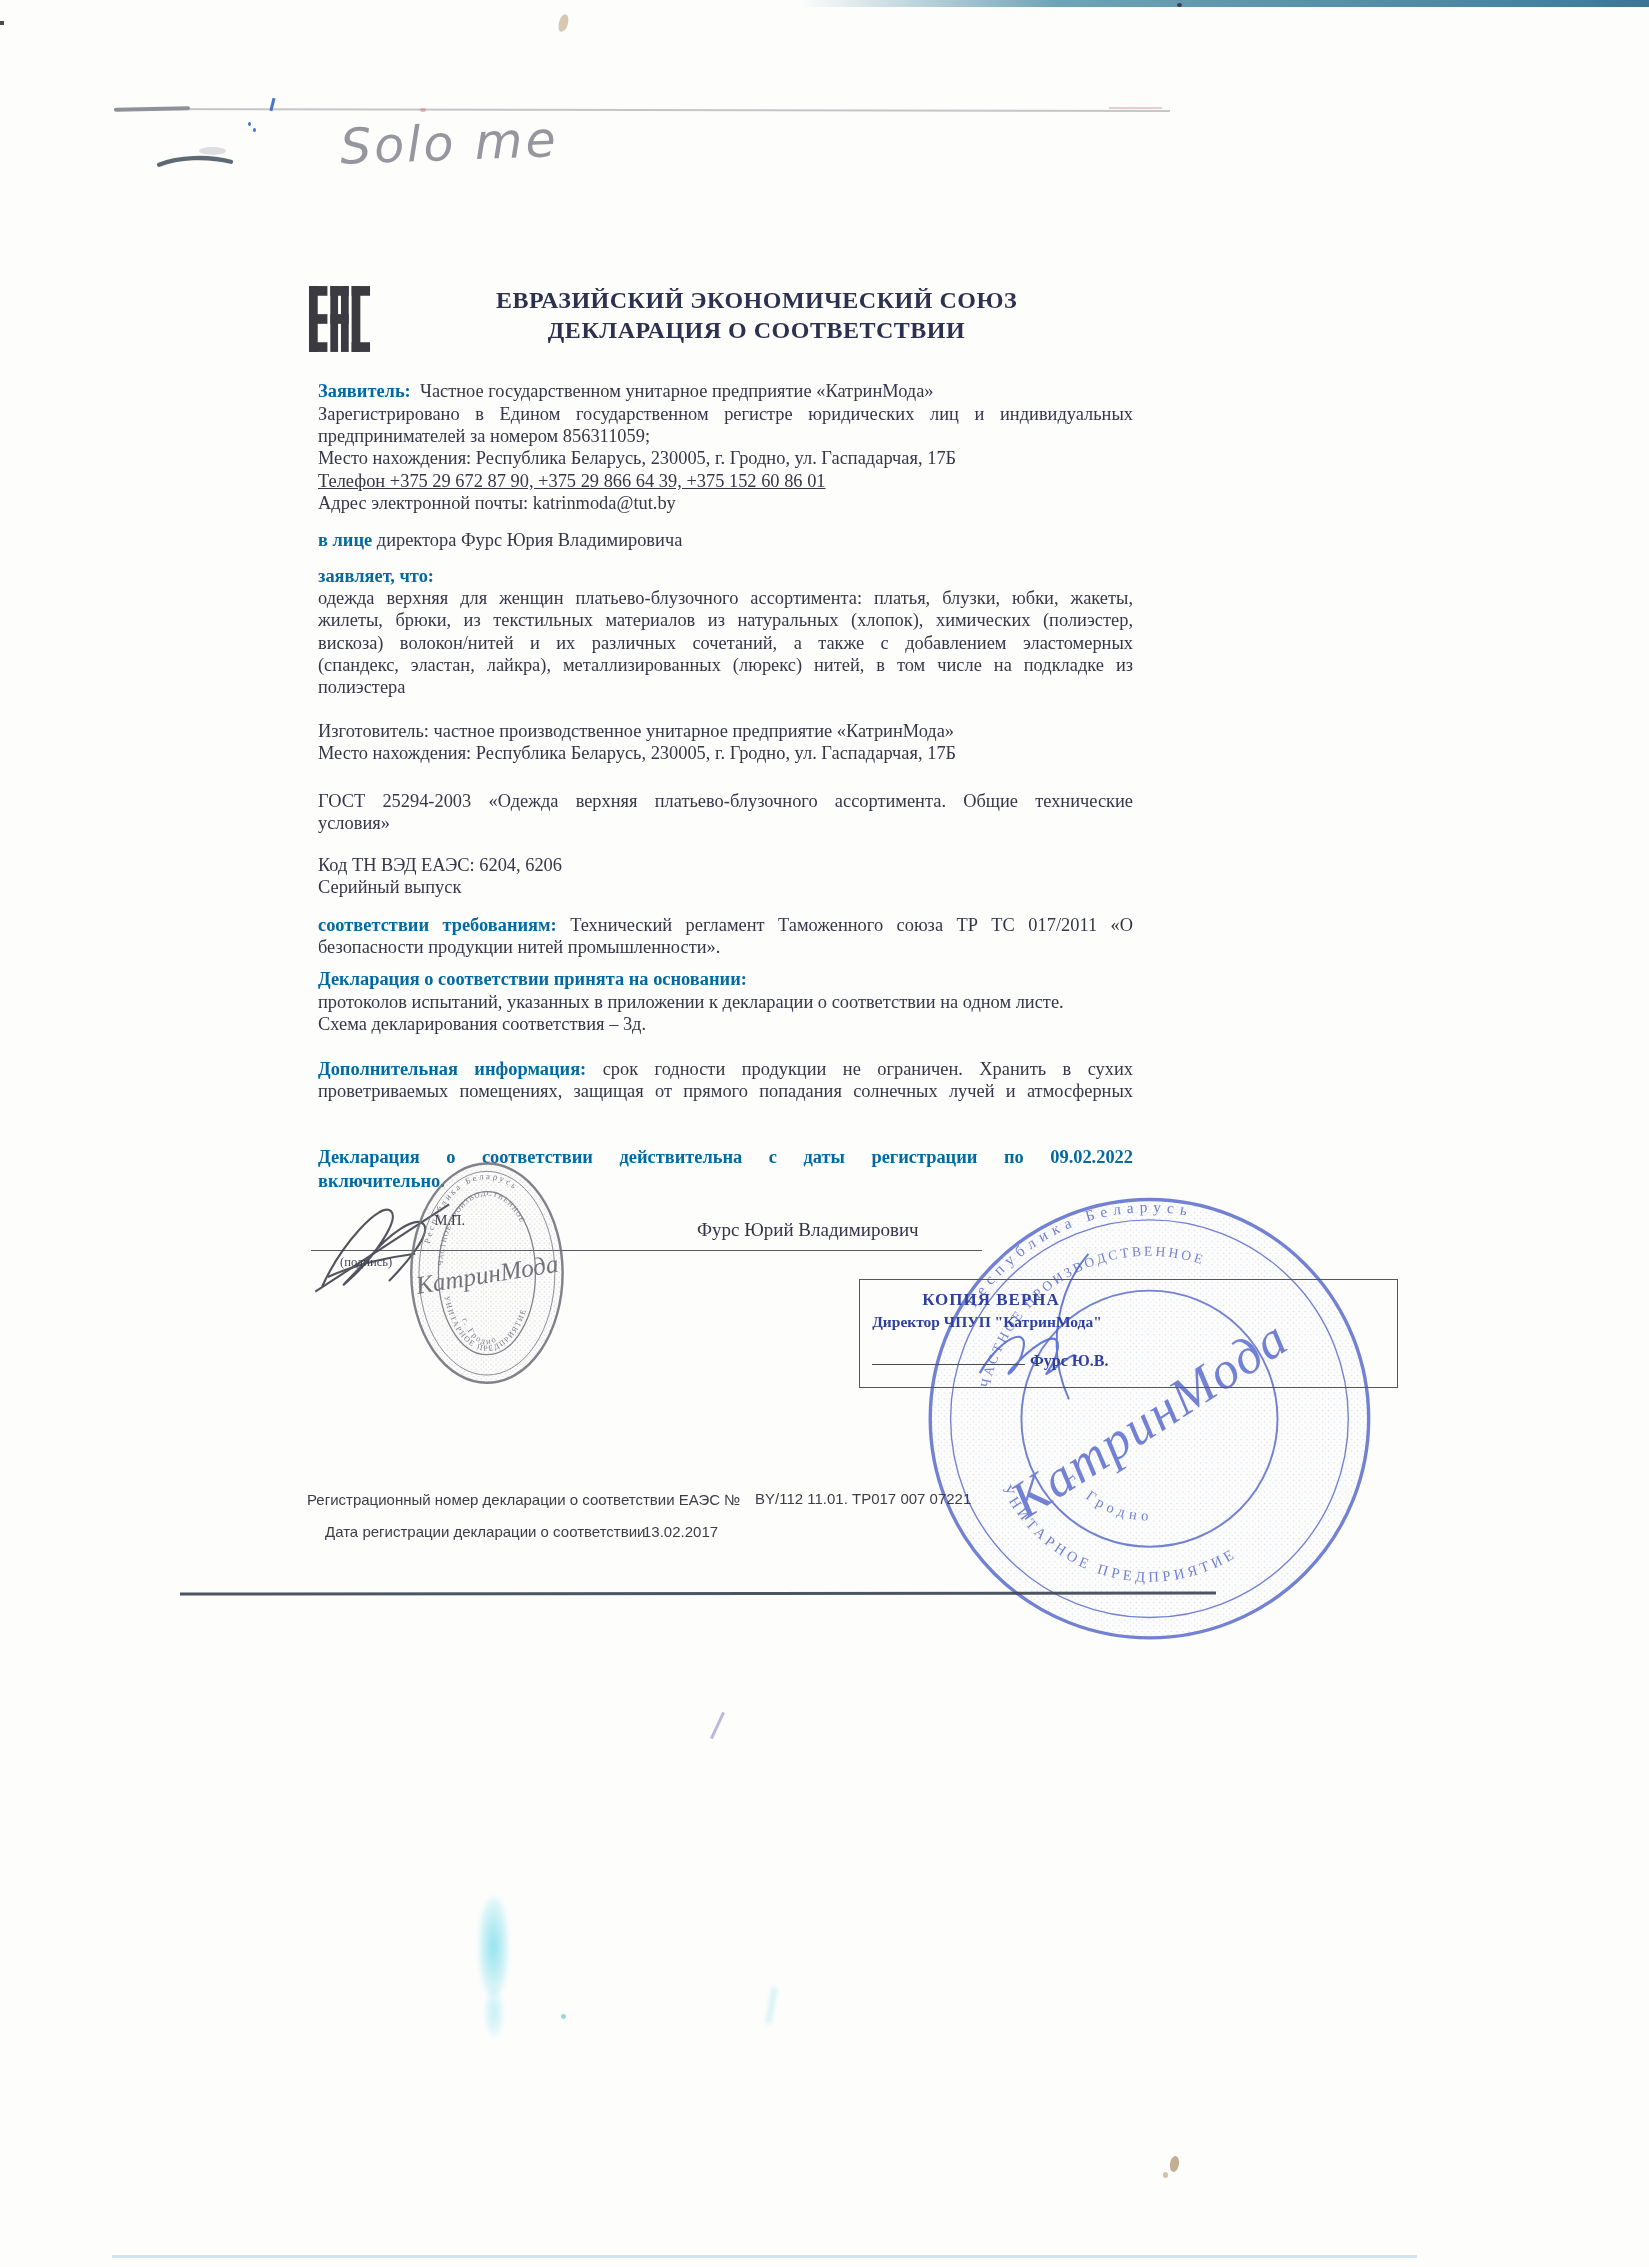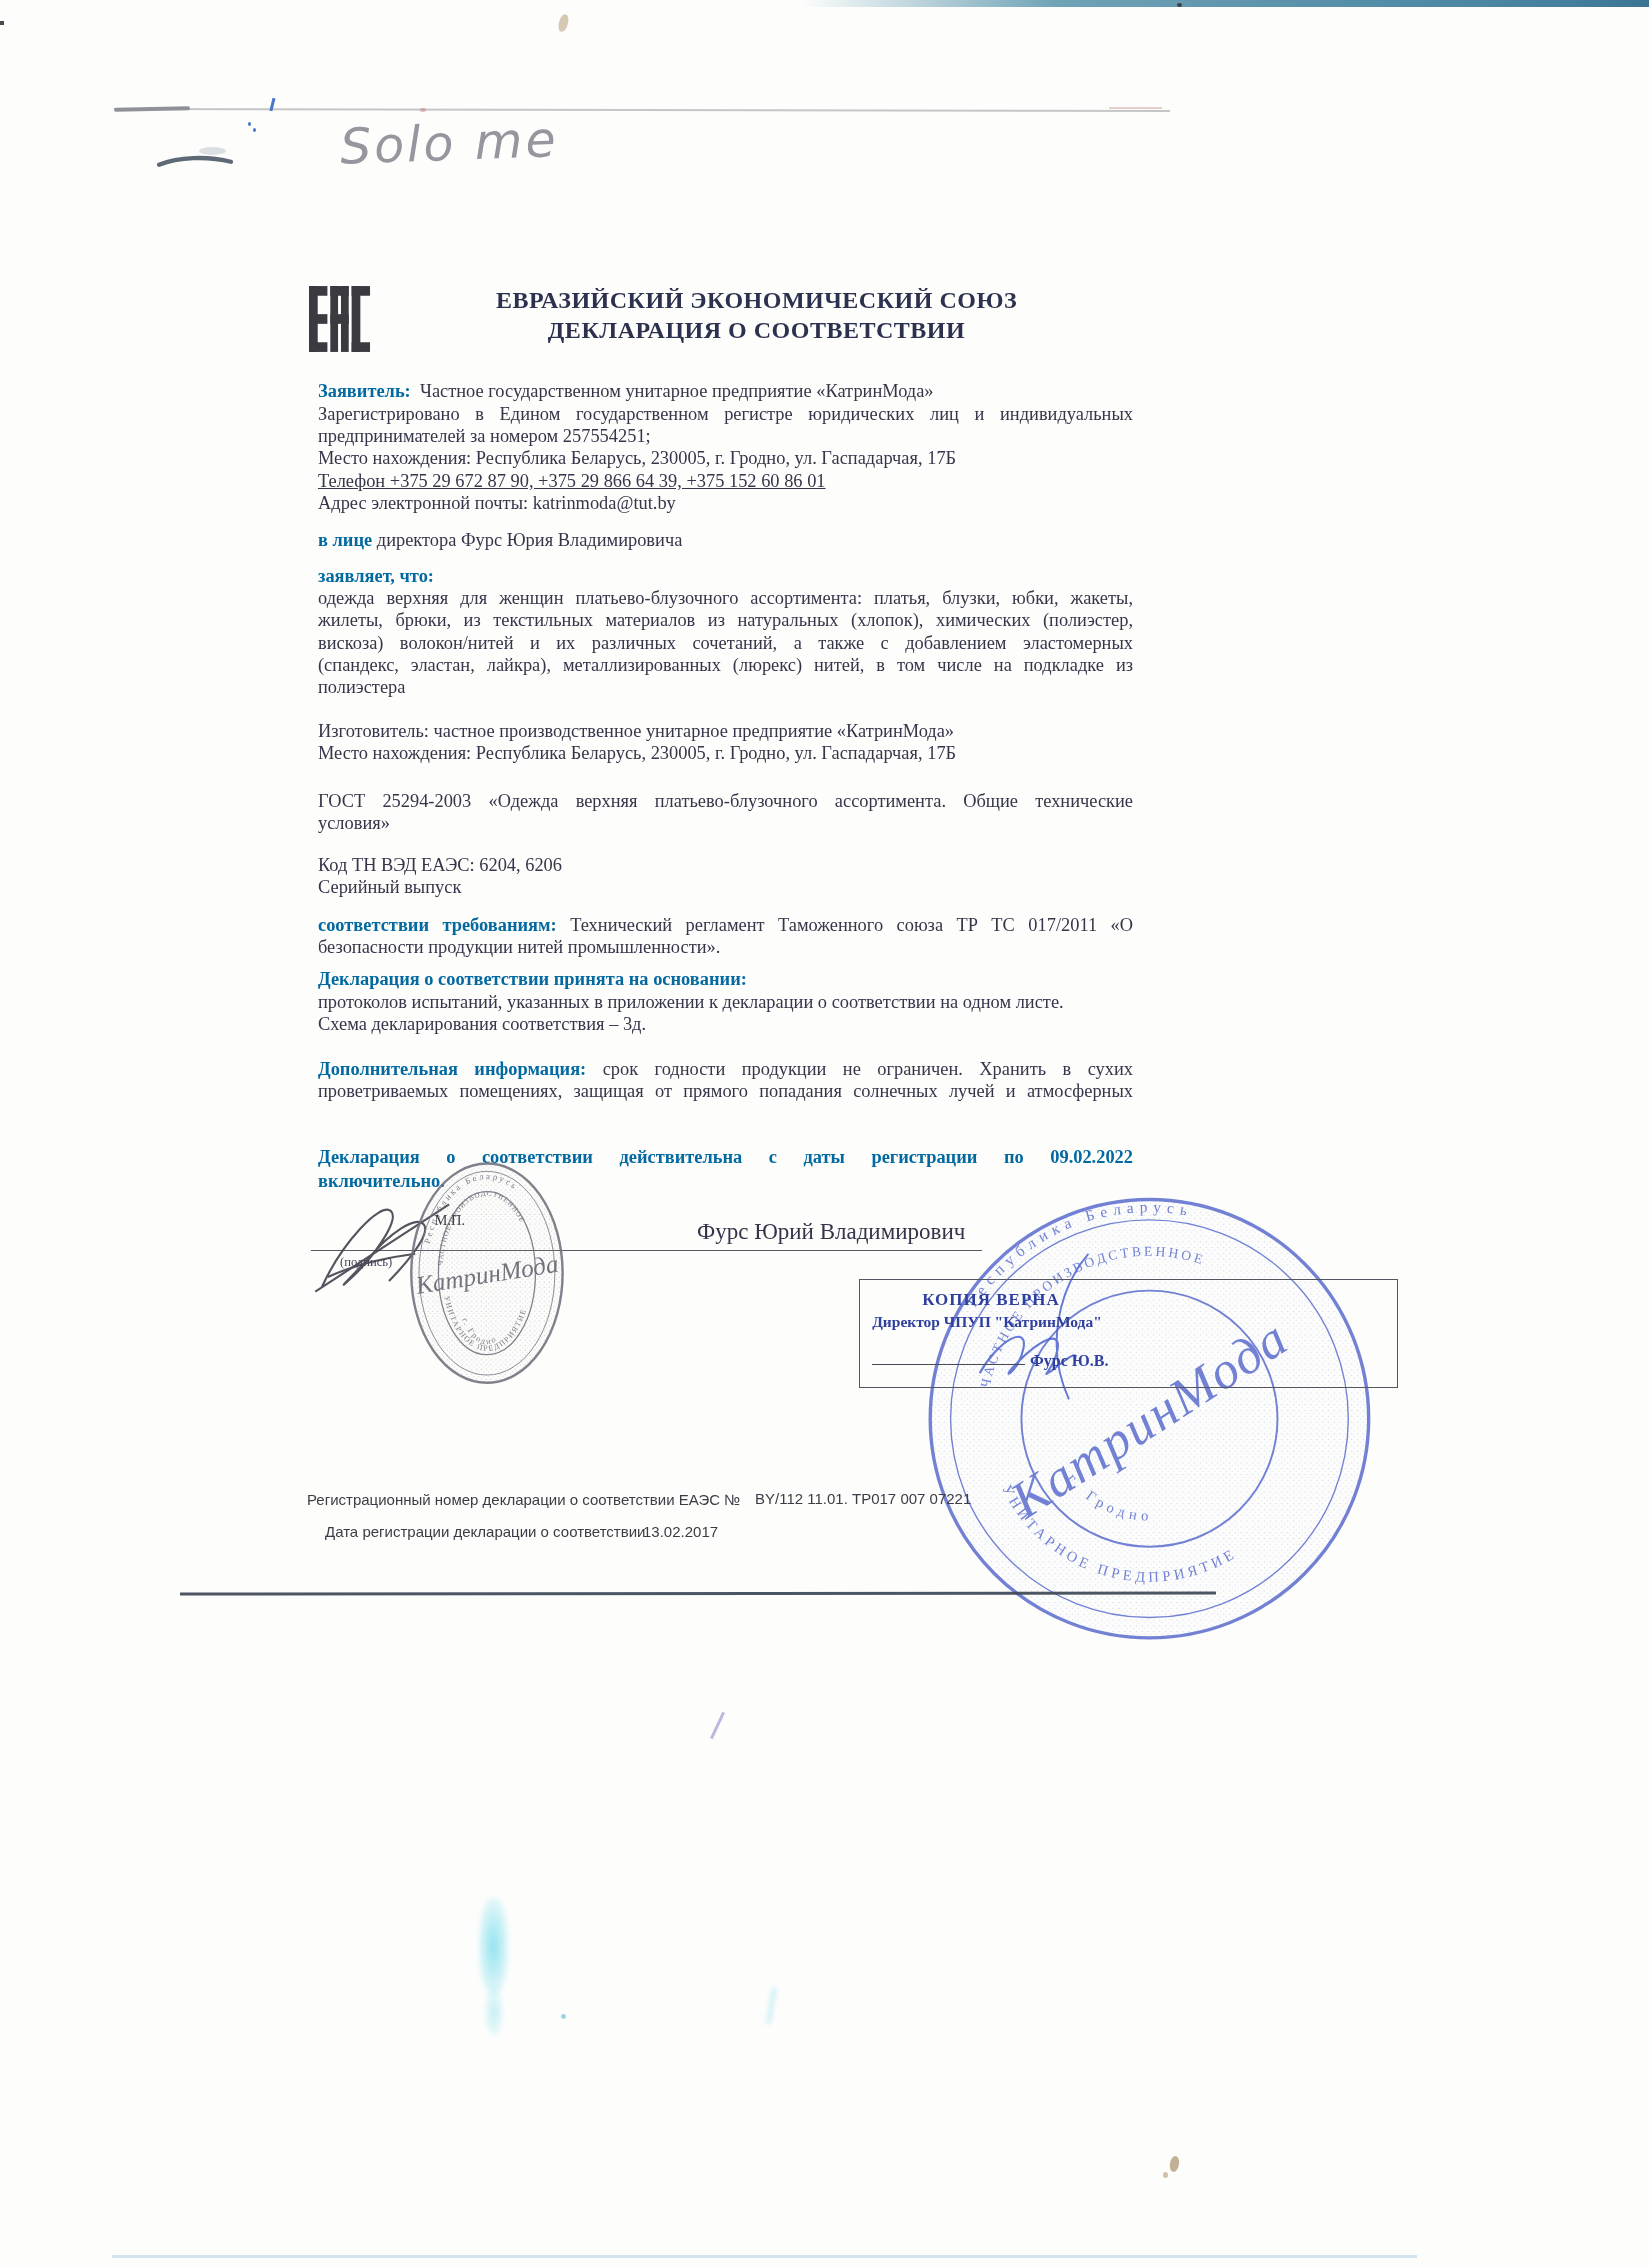--- a/index.html
+++ b/index.html
@@ -7,21 +7,21 @@
         font-family:"Liberation Serif", serif;color:#36364a;}
   .abs{position:absolute;}
   .ln{position:absolute;left:318px;width:815px;font-size:18.4px;line-height:22px;color:#36364a;white-space:nowrap;}
   .just{white-space:normal;text-align:justify;text-align-last:justify;}
   .b{font-weight:bold;color:#0369a1;}
   .title{position:absolute;left:388px;top:285px;width:737px;text-align:center;font-weight:bold;
          font-size:24px;line-height:30px;color:#2d3150;letter-spacing:0.5px;}
   .handwriting{position:absolute;left:340px;top:115px;font-family:"DejaVu Sans",sans-serif;font-style:italic;
          font-size:49px;color:#8b8b95;transform:rotate(-2deg);letter-spacing:2.9px;opacity:.9;}
   .sig-caption{position:absolute;left:340px;top:1255px;font-size:12.6px;color:#45455a;}
-  .sig-name{position:absolute;left:697px;top:1219px;font-size:23px;color:#34344a;}
+  .sig-name{position:absolute;left:697px;top:1219px;font-size:19px;color:#34344a;}
   .sig-line{position:absolute;left:311px;top:1250px;width:671px;height:0;border-top:1.9px solid #3c3c4a;opacity:.85;}
   .copybox{position:absolute;left:859px;top:1279px;width:537px;height:107px;border:1.5px solid #55555f;}
   .copybox .t{position:absolute;left:0;top:9.7px;width:262px;text-align:center;font-weight:bold;
               font-size:17px;letter-spacing:1px;color:#2f3f9e;}
   .copybox .s{position:absolute;left:0;top:33px;width:254px;text-align:center;font-weight:bold;
               font-size:15.5px;color:#2f3f9e;}
   .copybox .l{position:absolute;left:11.6px;top:84px;width:153px;border-top:1.5px solid #4a4a55;}
   .copybox .n{position:absolute;left:170px;top:72px;font-weight:bold;font-size:16px;color:#2f3f9e;}
   .reg{position:absolute;font-family:"Liberation Sans",sans-serif;font-size:15px;color:#3c3c46;white-space:nowrap;}
   .longline{position:absolute;left:180px;top:1592px;width:1036px;height:3.4px;background:#3d4656;opacity:.92;
@@ -103,21 +103,21 @@
 
   <div class="title">
     <div>ЕВРАЗИЙСКИЙ ЭКОНОМИЧЕСКИЙ СОЮЗ</div>
     <div>ДЕКЛАРАЦИЯ О СООТВЕТСТВИИ</div>
   </div>
 
   <div class="ln" style="top:380px;">
     <span class="b">Заявитель:</span>&nbsp;&nbsp;<span>Частное государственном унитарное предприятие «КатринМода»</span>
   </div>
   <div class="ln just" style="top:403px;">Зарегистрировано в Едином государственном регистре юридических лиц и индивидуальных</div>
-  <div class="ln" style="top:425px;">предпринимателей за номером 257554251;</div>
+  <div class="ln" style="top:425px;">предпринимателей за номером 856311059;</div>
   <div class="ln" style="top:447px;">Место нахождения: Республика Беларусь, 230005, г. Гродно, ул. Гаспадарчая, 17Б</div>
   <div class="ln" style="top:470px;text-decoration:underline;">Телефон +375 29 672 87 90, +375 29 866 64 39, +375 152 60 86 01</div>
   <div class="ln" style="top:492px;">Адрес электронной почты: katrinmoda@tut.by</div>
 
   <div class="ln" style="top:529px;">
     <span class="b">в лице</span> <span>директора Фурс Юрия Владимировича</span>
   </div>
 
   <div class="ln b" style="top:565px;">заявляет, что:</div>
   <div class="ln just" style="top:587px;">одежда верхняя для женщин платьево-блузочного ассортимента: платья, блузки, юбки, жакеты,</div>

